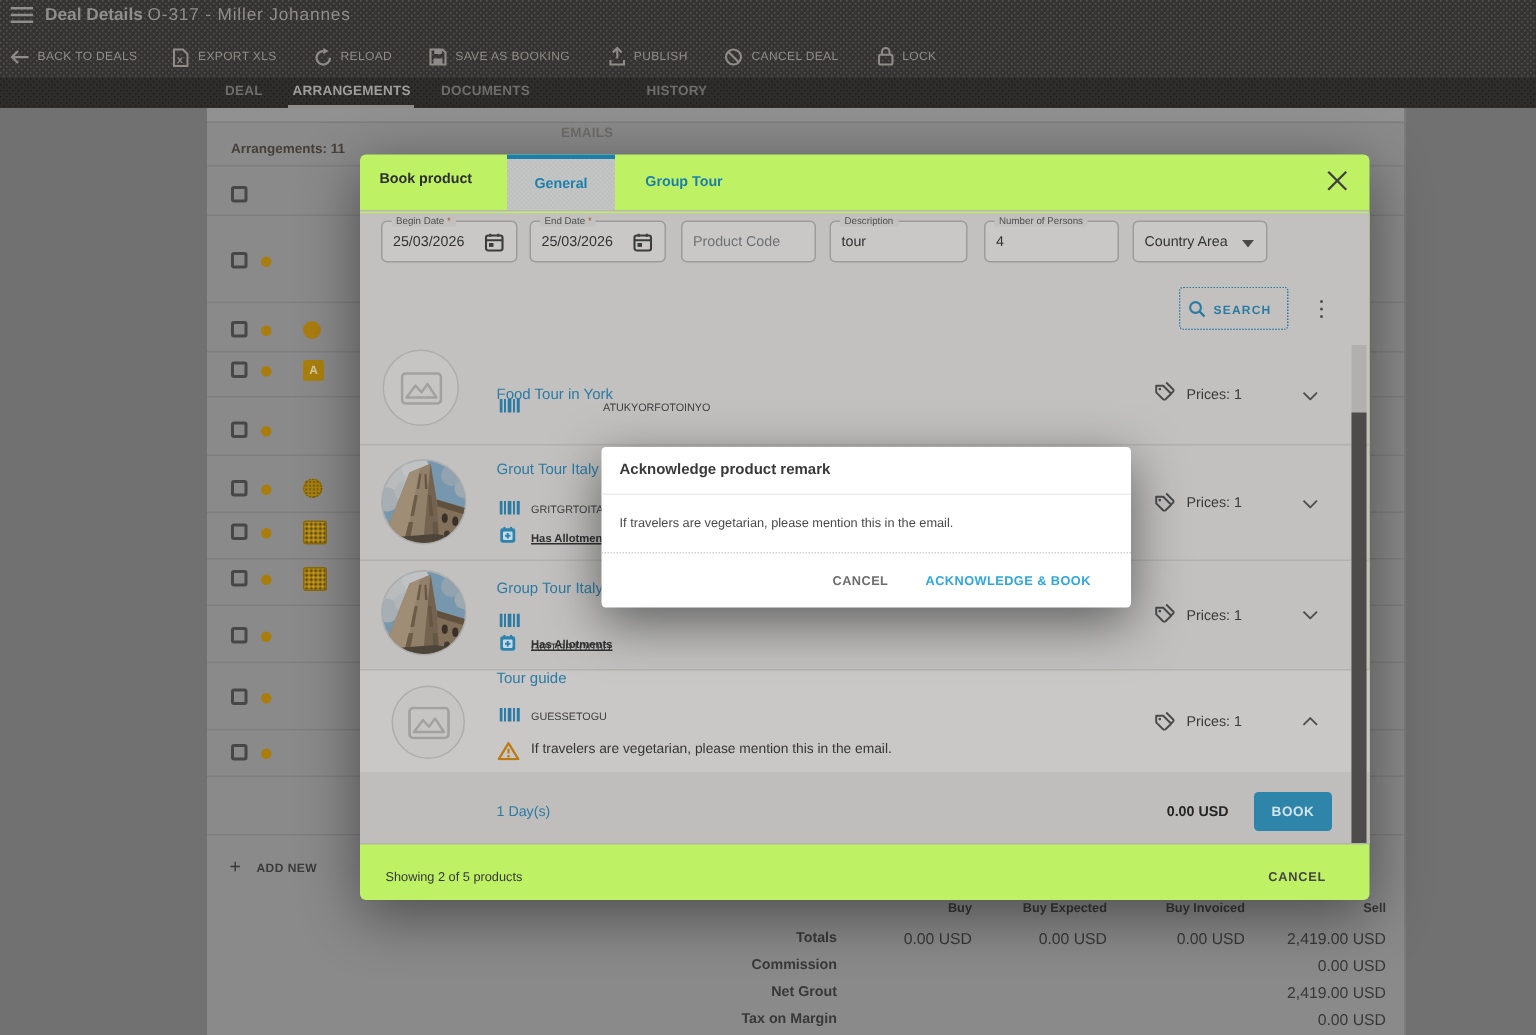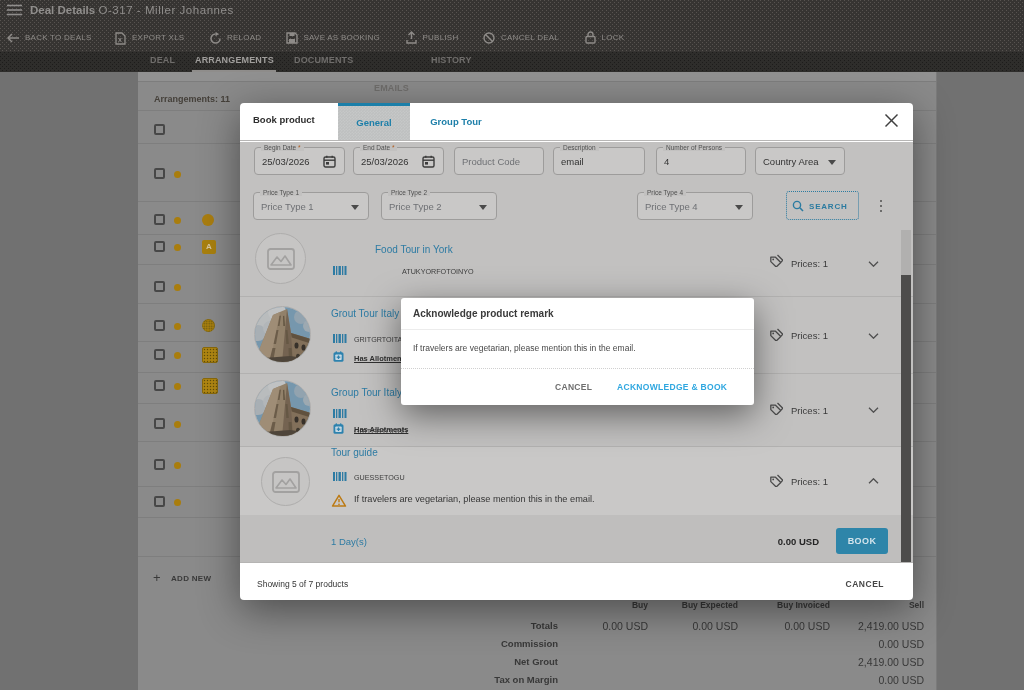--- a/index.html
+++ b/index.html
@@ -21,21 +21,21 @@
 .sep { position:absolute; left:0; width:798px; height:1px; background:#7e7e7e; }
 .cb { position:absolute; left:16px; width:11px; height:11px; border:2px solid #474747; border-radius:2px; }
 .odot { position:absolute; left:36px; width:7px; height:7px; border-radius:50%; background:#a97d0d; }
 .oic { position:absolute; left:64px; }
 #totals { position:absolute; left:0; top:0; width:798px; height:618px; }
 .trow { position:absolute; font-size:10.5px; color:#383838; white-space:nowrap; }
 .trl { font-weight:bold; font-size:9.5px; }
 
 
 #modal { position:absolute; left:240px; top:103px; width:673px; height:497px;
-  background:#ffffff; border-radius:4px; box-shadow:0 10px 40px rgba(0,0,0,0.45); }
+  background:#bef264; border-radius:4px; box-shadow:0 10px 40px rgba(0,0,0,0.45); }
 #mhead { position:absolute; left:0; top:0; width:673px; height:38px; border-bottom:1px solid #b7b6b5; }
 #mtitle { position:absolute; left:13px; top:11px; font-size:9.5px; font-weight:bold; color:#2e2e2e; }
 .mtab { position:absolute; top:0; height:37px; line-height:37px; text-align:center; font-size:9.5px; font-weight:bold; color:#1d7fa9; }
 #mtab1 { left:98px; width:72px; line-height:33px; border-top:3px solid #1b7fa9;
   background-color:#bec0c0;
   background-image: radial-gradient(circle at 0.75px 0.75px, #c6c8c8 0.6px, transparent 0.9px),
                     radial-gradient(circle at 2.25px 2.25px, #c6c8c8 0.6px, transparent 0.9px);
   background-size:3px 3px; }
 #mtab2 { left:178px; width:76px; }
 #filters { position:absolute; left:0; top:39px; width:673px; height:88px; background:#c2c1c0; }
@@ -326,44 +326,29 @@
           <rect x="3" y="7" width="3" height="2.6" fill="#3c3c3c"></rect>
           <line x1="3.8" y1="0.8" x2="3.8" y2="2.8" stroke="#3c3c3c" stroke-width="1.4"></line>
           <line x1="9.2" y1="0.8" x2="9.2" y2="2.8" stroke="#3c3c3c" stroke-width="1.4"></line>
         </svg>
       </div>
     <div class="fld" style="left:214px;top:5px;width:90px;">
         <span class="fval fph">Product Code</span>
       </div>
     <div class="fld" style="left:313px;top:5px;width:92px;">
         <span class="flbl">Description</span>
-        <span class="fval">email</span>
+        <span class="fval">tour</span>
       </div>
     <div class="fld" style="left:416px;top:5px;width:90px;">
         <span class="flbl">Number of Persons</span>
         <span class="fval">4</span>
       </div>
     <div class="fld" style="left:515px;top:5px;width:90px;padding-left:36px;">
         <span class="fval">Country Area</span>
         <span class="caret" style="right:8px;"></span>
-      </div>
-    <div class="fld" style="left:13px;top:50px;width:116px;">
-        <span class="flbl">Price Type 1</span>
-        <span class="fval fph">Price Type 1</span>
-        <span class="caret" style="right:9px;"></span>
-      </div>
-    <div class="fld" style="left:141px;top:50px;width:116px;">
-        <span class="flbl">Price Type 2</span>
-        <span class="fval fph">Price Type 2</span>
-        <span class="caret" style="right:9px;"></span>
-      </div>
-    <div class="fld" style="left:397px;top:50px;width:116px;">
-        <span class="flbl">Price Type 4</span>
-        <span class="fval fph">Price Type 4</span>
-        <span class="caret" style="right:9px;"></span>
       </div>
     <div id="search">
       <svg style="position:absolute;left:5px;top:8px;" width="12" height="12" viewBox="0 0 12 12">
           <circle cx="5" cy="5" r="3.6" fill="none" stroke="#2b7ba0" stroke-width="1.4"></circle>
           <line x1="7.8" y1="7.8" x2="11" y2="11" stroke="#2b7ba0" stroke-width="1.6"></line>
         </svg>
       <span>SEARCH</span>
     </div>
     <div class="kebab">
         <i></i>
@@ -377,21 +362,21 @@
     <div class="psep" style="top:143px;"></div>
     <div class="psep" style="top:216px;"></div>
     <div class="psep" style="top:285px;"></div>
 
     <div class="avatar ph" style="left:15px;top:3px;width:51px;height:51px;">
         <svg class="phsvg" width="28" height="22" viewBox="0 0 28 22">
           <rect x="1" y="1" width="26" height="20" rx="2.5" fill="none" stroke="#a2a1a0" stroke-width="1.8"></rect>
           <path d="M4 17 L10 9 L14 13.5 L18 8 L24 17 Z" fill="none" stroke="#a2a1a0" stroke-width="1.6" stroke-linejoin="round"></path>
         </svg>
       </div>
-    <div class="ptitle" style="top:14px;margin-left:44px;">Food Tour in York</div>
+    <div class="ptitle" style="top:28px;">Food Tour in York</div>
     <svg class="bcode" style="left:93px;top:36px;" viewBox="0 0 15 9">
         <use href="#sym-bcode"></use>
       </svg>
     <div class="pcode" style="top:36.5px;margin-left:48px;">ATUKYORFOTOINYO</div>
     <svg class="tag" style="left:529px;top:24px;" viewBox="0 0 14 13">
         <use href="#sym-tag"></use>
       </svg>
     <div class="prices" style="top:28px;">Prices: 1</div>
     <svg class="chev" style="left:628px;top:30.5px;" viewBox="0 0 14 8">
         <use href="#sym-chev"></use>
@@ -463,21 +448,21 @@
     <svg class="chev" style="left:628px;top:248px;" viewBox="0 0 14 8">
         <use href="#sym-chevup"></use>
       </svg>
   </div>
   <div id="fstrip">
     <div class="days">1 Day(s)</div>
     <div class="amt">0.00 USD</div>
     <div id="bookbtn">BOOK</div>
   </div>
   <div id="mfoot">
-    <div class="sh">Showing 5 of 7 products</div>
+    <div class="sh">Showing 2 of 5 products</div>
     <div class="cn">CANCEL</div>
   </div>
   <div id="sbtrack">
       <div id="sbthumb"></div>
     </div>
 </div>
 
 <div id="dlg">
   <div class="dt">Acknowledge product remark</div>
   <div class="dl1"></div>

